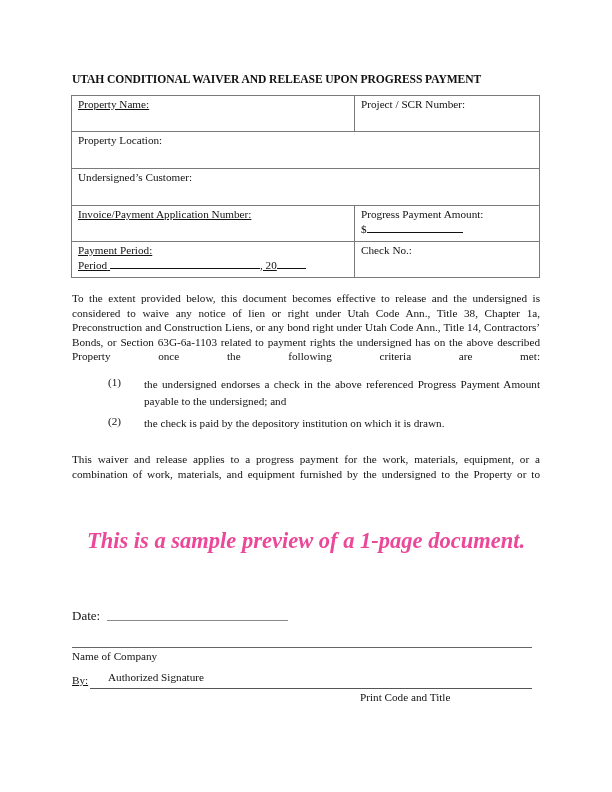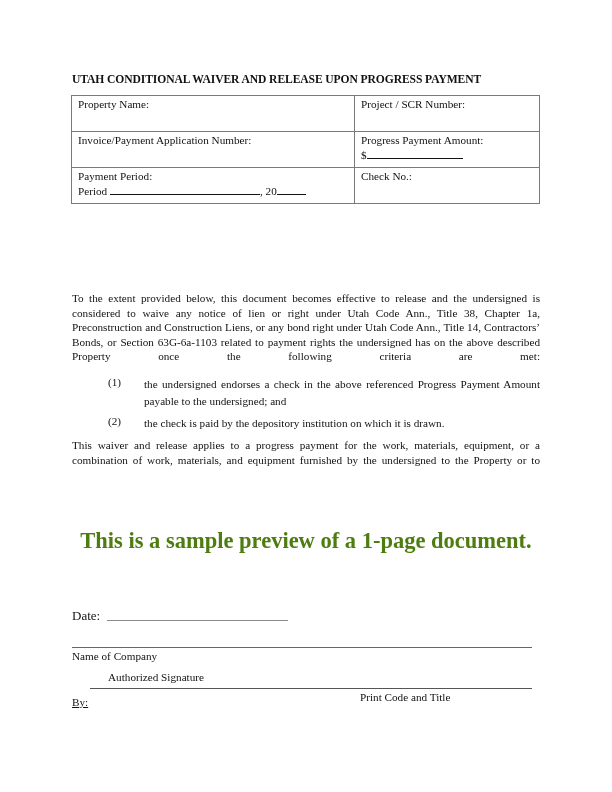--- a/index.html
+++ b/index.html
@@ -4,62 +4,72 @@
 <style>
   html, body { margin: 0; padding: 0; background: #ffffff; }
   body { width: 612px; height: 792px; position: relative; overflow: hidden;
          font-family: "Liberation Serif", serif; color: #111; font-size: 11.2px; }
   .abs { position: absolute; }
   #title { left: 72px; top: 73px; width: 470px; font-weight: bold; font-size: 11.6px;
            letter-spacing: -0.1px; white-space: nowrap; }
   #form-table { position: absolute; left: 71px; top: 95px; width: 469px; border-collapse: collapse; }
   #form-table td { border: 1px solid #7a7a7a; vertical-align: top; padding: 2px 6px 0 6px;
                    font-size: 11.2px; line-height: 13.5px; }
-  #form-table .left { width: 270px; }
+  #form-table .left { width: 270px; text-decoration: underline; }
   .row1 td { height: 33px; }
   .row2 td { height: 34px; }
   .row3 td { height: 34px; }
   .row4 td { height: 33px; }
   .row5 td { height: 33px; }
   .blank { display: inline-block; border-bottom: 1px solid #111; height: 10px; vertical-align: baseline; }
   .para { position: absolute; left: 72px; width: 468px; text-align: justify; font-size: 11.2px;
           line-height: 14.6px; }
   .para:after { content: ""; display: inline-block; width: 100%; }
   #p1 { top: 291px; }
   .li-num { position: absolute; left: 108px; font-size: 11.2px; }
   .li-text { position: absolute; left: 144px; width: 396px; text-align: justify; font-size: 11.2px; line-height: 17px; }
   #li1-num { top: 376px; }
   #li1-text { top: 376px; }
   #li2-num { top: 415px; }
   #li2-text { top: 415px; }
-  #p2 { top: 438px; }
+  #p2 { top: 452px; }
   #preview { left: 0; width: 612px; top: 528px; text-align: center; color: #9b2a14;
              font-weight: bold; font-size: 22.5px; }
   #date-label { left: 72px; top: 608px; font-size: 13px; }
   #date-line { left: 107px; top: 620px; width: 181px; border-top: 1px solid #8a8a8a; }
   #company-line { left: 72px; top: 647px; width: 460px; border-top: 1px solid #666; }
   #company-label { left: 72px; top: 650px; }
-  #by-label { left: 72px; top: 696px; text-decoration: underline; }
+  #by-label { left: 72px; top: 674px; text-decoration: underline; }
   #by-line { left: 90px; top: 688px; width: 442px; border-top: 1px solid #555; }
   #sig-label { left: 108px; top: 671px; }
   #print-label { left: 360px; top: 691px; }
 </style>
 </head>
 <body>
 
 <div class="abs" id="title">UTAH CONDITIONAL WAIVER AND RELEASE UPON PROGRESS PAYMENT</div>
 
 <table id="form-table">
   <tbody>
       <tr class="row1">
     <td class="left">
       <span>Property Name:</span>
     </td>
     <td>
       <span>Project / SCR Number:</span>
+    </td>
+  </tr>
+  <tr class="row2">
+    <td colspan="2">
+      <span>Property Location:</span>
+    </td>
+  </tr>
+  <tr class="row3">
+    <td colspan="2">
+      <span>Undersigned’s Customer:</span>
     </td>
   </tr>
   <tr class="row4">
     <td class="left">
       <span>Invoice/Payment Application Number:</span>
     </td>
     <td>
       <div>Progress Payment Amount:</div>
       <div>
         <span>$</span><span class="blank" style="width:96px"></span>
@@ -83,21 +93,21 @@
 
 <div class="para" id="p1">To the extent provided below, this document becomes effective to release and the undersigned is considered to waive any notice of lien or right under Utah Code Ann., Title 38, Chapter 1a, Preconstruction and Construction Liens, or any bond right under Utah Code Ann., Title 14, Contractors’ Bonds, or Section 63G-6a-1103 related to payment rights the undersigned has on the above described Property once the following criteria are met:</div>
 
 <div class="li-num" id="li1-num">(1)</div>
 <div class="li-text" id="li1-text">the undersigned endorses a check in the above referenced Progress Payment Amount payable to the undersigned; and</div>
 <div class="li-num" id="li2-num">(2)</div>
 <div class="li-text" id="li2-text">the check is paid by the depository institution on which it is drawn.</div>
 
 <div class="para" id="p2">This waiver and release applies to a progress payment for the work, materials, equipment, or a combination of work, materials, and equipment furnished by the undersigned to the Property or to</div>
 
-<div class="abs" id="preview" style="color: #4d7c0f;">This is a sample preview of a 1-page document.</div>
+<div class="abs" id="preview" style="color: #ec4899; font-style: italic;">This is a sample preview of a 1-page document.</div>
 
 <div class="abs" id="date-label">Date:</div>
 <div class="abs" id="date-line"></div>
 
 <div class="abs" id="company-line"></div>
 <div class="abs" id="company-label">Name of Company</div>
 
 <div class="abs" id="by-label">By:</div>
 <div class="abs" id="by-line"></div>
 <div class="abs" id="sig-label">Authorized Signature</div>

